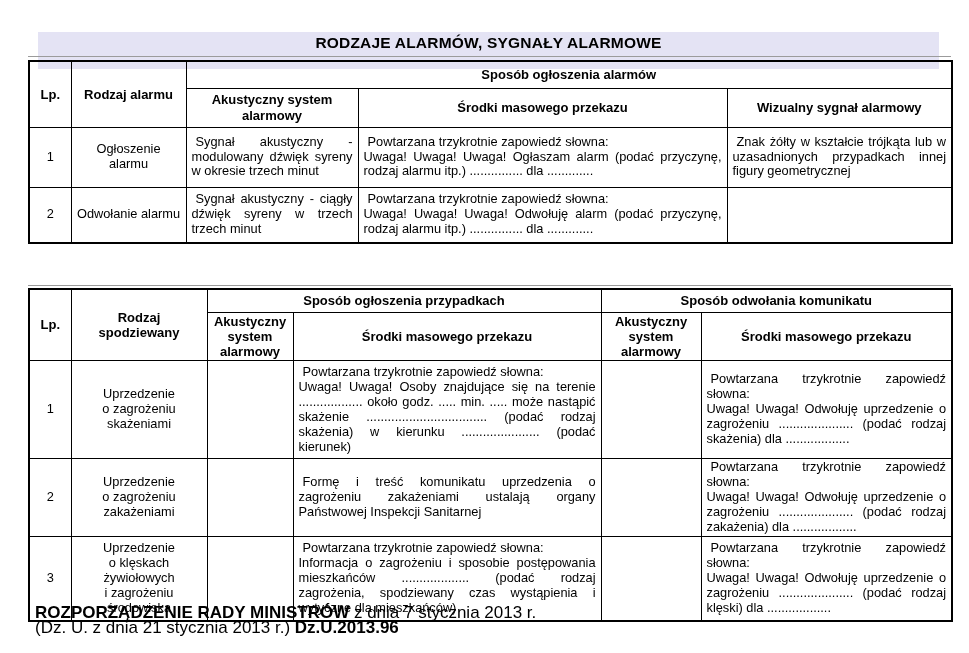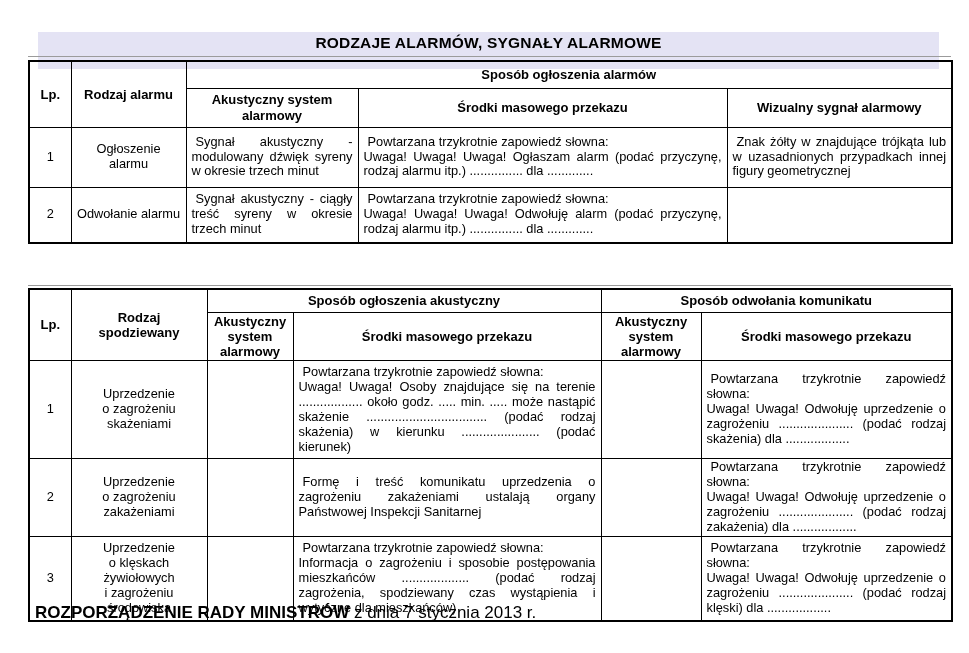--- a/index.html
+++ b/index.html
@@ -48,26 +48,26 @@
       <th>Akustyczny system alarmowy</th>
       <th>Środki masowego przekazu</th>
       <th>Wizualny sygnał alarmowy</th>
     </tr>
     <tr style="height:60px">
       <td class="ctr">1</td>
       <td class="left">Ogłoszenie alarmu</td>
       <td class="just">Sygnał akustyczny - modulowany dźwięk syreny w okresie trzech minut</td>
       <td class="just">Powtarzana trzykrotnie zapowiedź słowna:
 Uwaga! Uwaga! Uwaga! Ogłaszam alarm (podać przyczynę, rodzaj alarmu itp.) ............... dla .............</td>
-      <td class="just">Znak żółty w znajdujące trójkąta lub w uzasadnionych przypadkach innej figury geometrycznej</td>
+      <td class="just">Znak żółty w kształcie trójkąta lub w uzasadnionych przypadkach innej figury geometrycznej</td>
     </tr>
     <tr style="height:56px">
       <td class="ctr">2</td>
       <td class="left">Odwołanie alarmu</td>
-      <td class="just">Sygnał akustyczny - ciągły treść syreny w okresie trzech minut</td>
+      <td class="just">Sygnał akustyczny - ciągły dźwięk syreny w trzech trzech minut</td>
       <td class="just">Powtarzana trzykrotnie zapowiedź słowna:
 Uwaga! Uwaga! Uwaga! Odwołuję alarm (podać przyczynę, rodzaj alarmu itp.) ............... dla .............</td>
       <td class="just"></td>
     </tr>
   </tbody>
     </table>
 
   <div class="title-rule" style="top:285px"></div>
 
   <table class="doc" style="top:288px">
@@ -77,21 +77,21 @@
         <col style="width:86px">
       <col style="width:308px">
         <col style="width:100px">
         <col style="width:251px">
     </colgroup>
     <tbody>
         <tr style="height:23px">
       <th rowspan="2">Lp.</th>
       <th rowspan="2">Rodzaj
 spodziewany</th>
-      <th colspan="2">Sposób ogłoszenia akustyczny</th>
+      <th colspan="2">Sposób ogłoszenia przypadkach</th>
       <th colspan="2">Sposób odwołania komunikatu</th>
     </tr>
     <tr style="height:38px">
       <th>Akustyczny system alarmowy</th>
       <th>Środki masowego przekazu</th>
       <th>Akustyczny system alarmowy</th>
       <th>Środki masowego przekazu</th>
     </tr>
     <tr style="height:98px">
       <td class="ctr">1</td>
@@ -128,15 +128,16 @@
 Informacja o zagrożeniu i sposobie postępowania mieszkańców ................... (podać rodzaj zagrożenia, spodziewany czas wystąpienia i wytyczne dla mieszkańców)</td>
       <td class="ctr"></td>
       <td class="just">Powtarzana trzykrotnie zapowiedź słowna:
 Uwaga! Uwaga! Odwołuję uprzedzenie o zagrożeniu ..................... (podać rodzaj klęski) dla ..................</td>
     </tr>
   </tbody>
     </table>
 
   <div class="footer">
     <div><b>ROZPORZĄDZENIE RADY MINISTRÓW</b><span> z dnia 7 stycznia 2013 r.</span></div>
+    <div><span>(Dz. U. z dnia 21 stycznia 2013 r.) </span><b>Dz.U.2013.96</b></div>
   </div>
 
 </div>
 
 </body></html>

